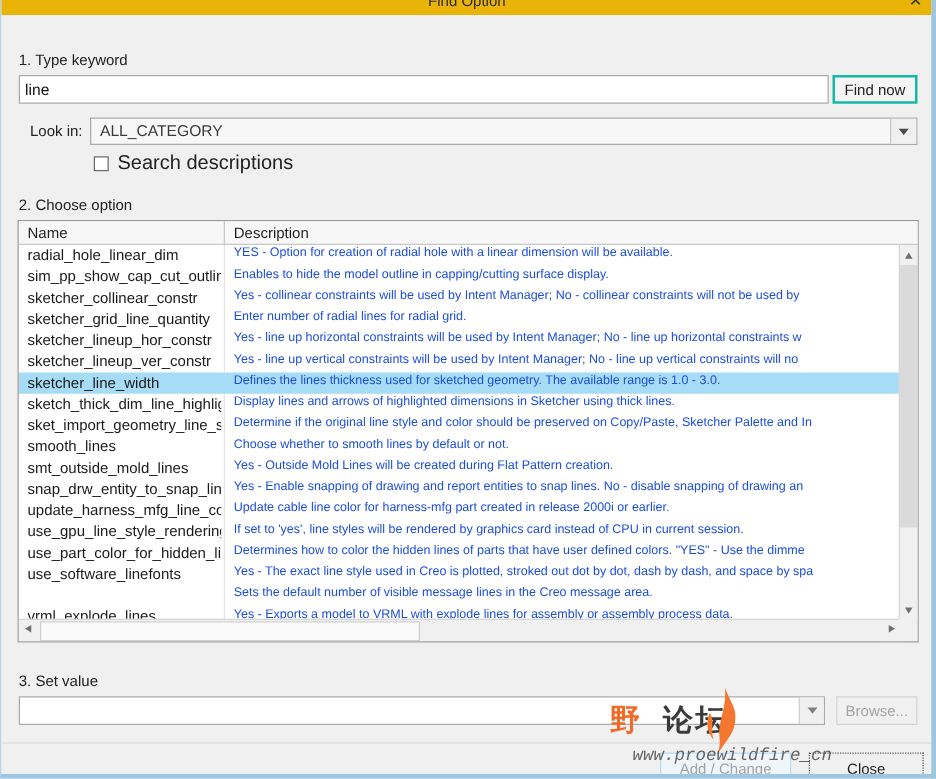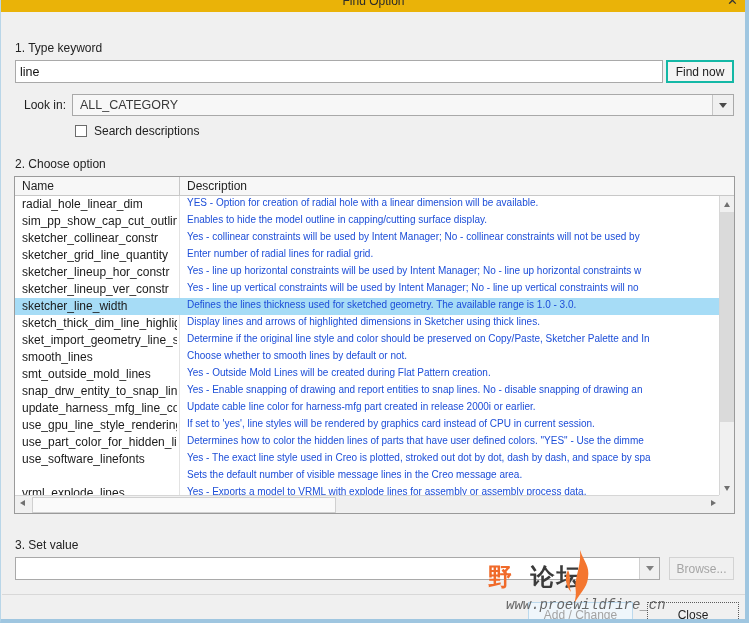--- a/index.html
+++ b/index.html
@@ -165,21 +165,21 @@
   }
   #search-desc-box {
     width: 12px;
     height: 12px;
     box-sizing: border-box;
     border: 1px solid #6b6b6b;
     background: #ffffff;
   }
   #search-desc-label {
     margin-left: 7px;
-    font-size: 12px;
+    font-size: 16px;
     color: #222;
     white-space: nowrap;
   }
 
   
   #grid {
     position: absolute;
     left: 12px;
     top: 164px;
     width: 721px;

